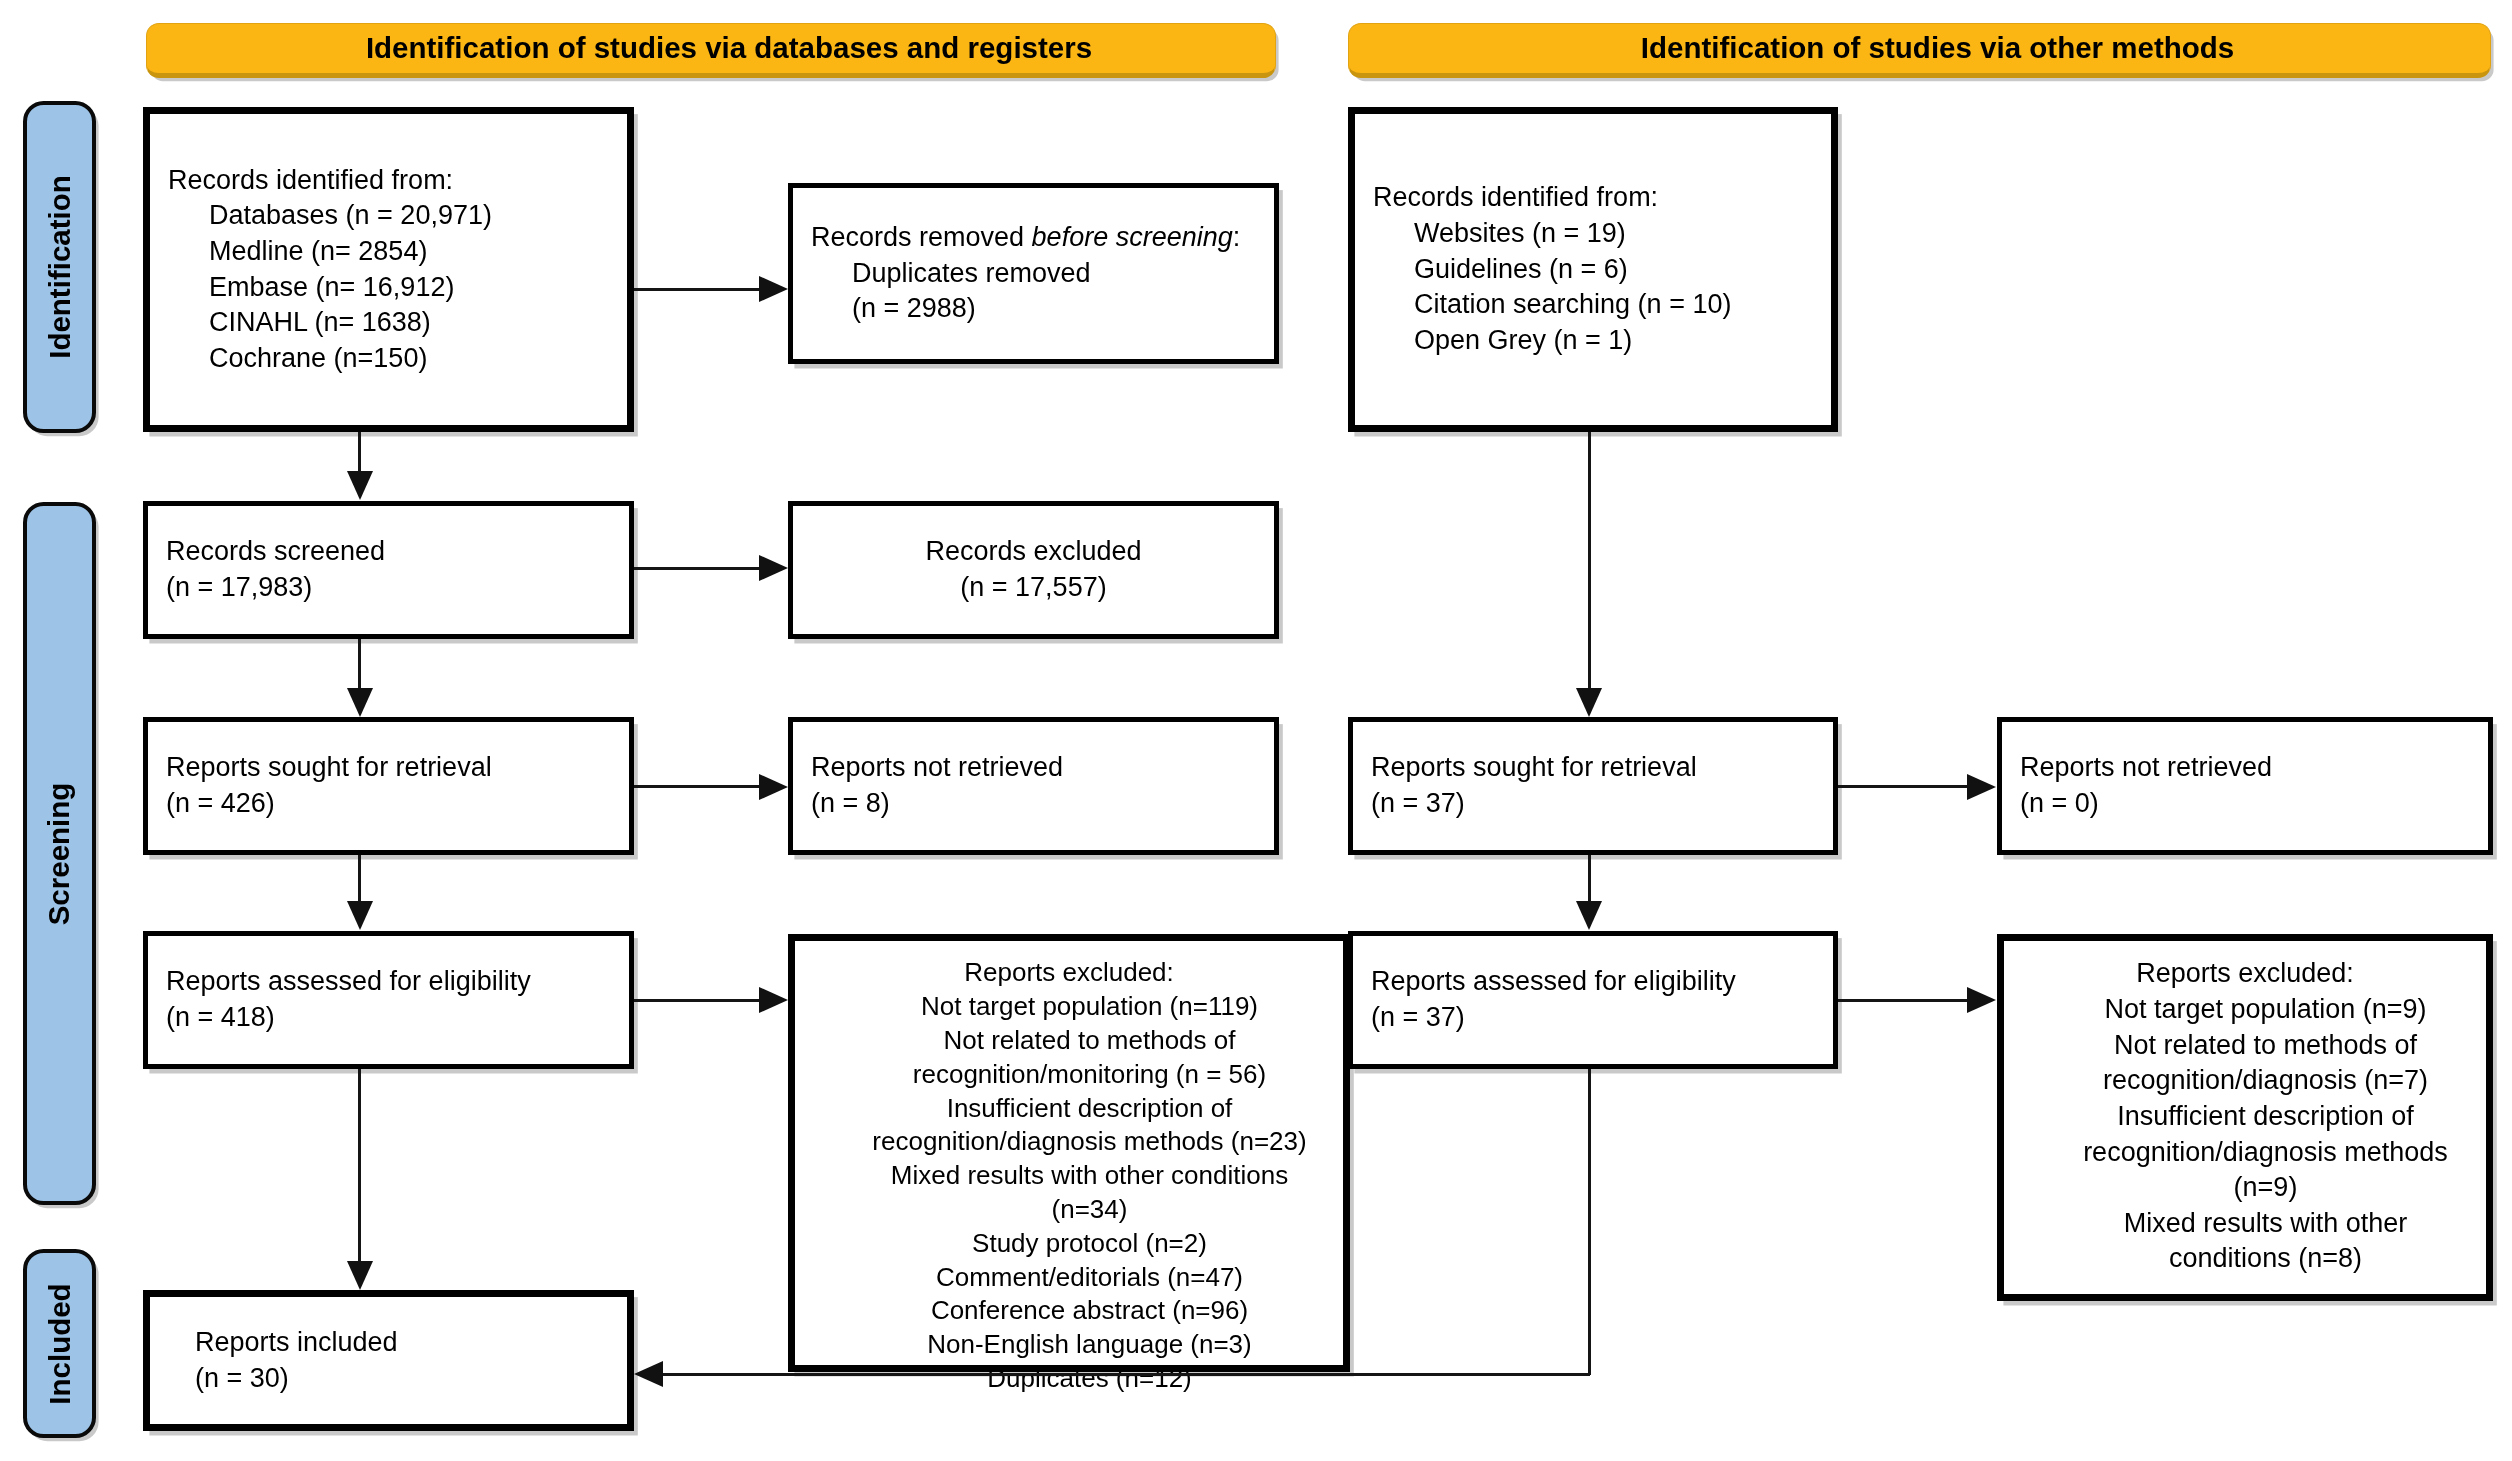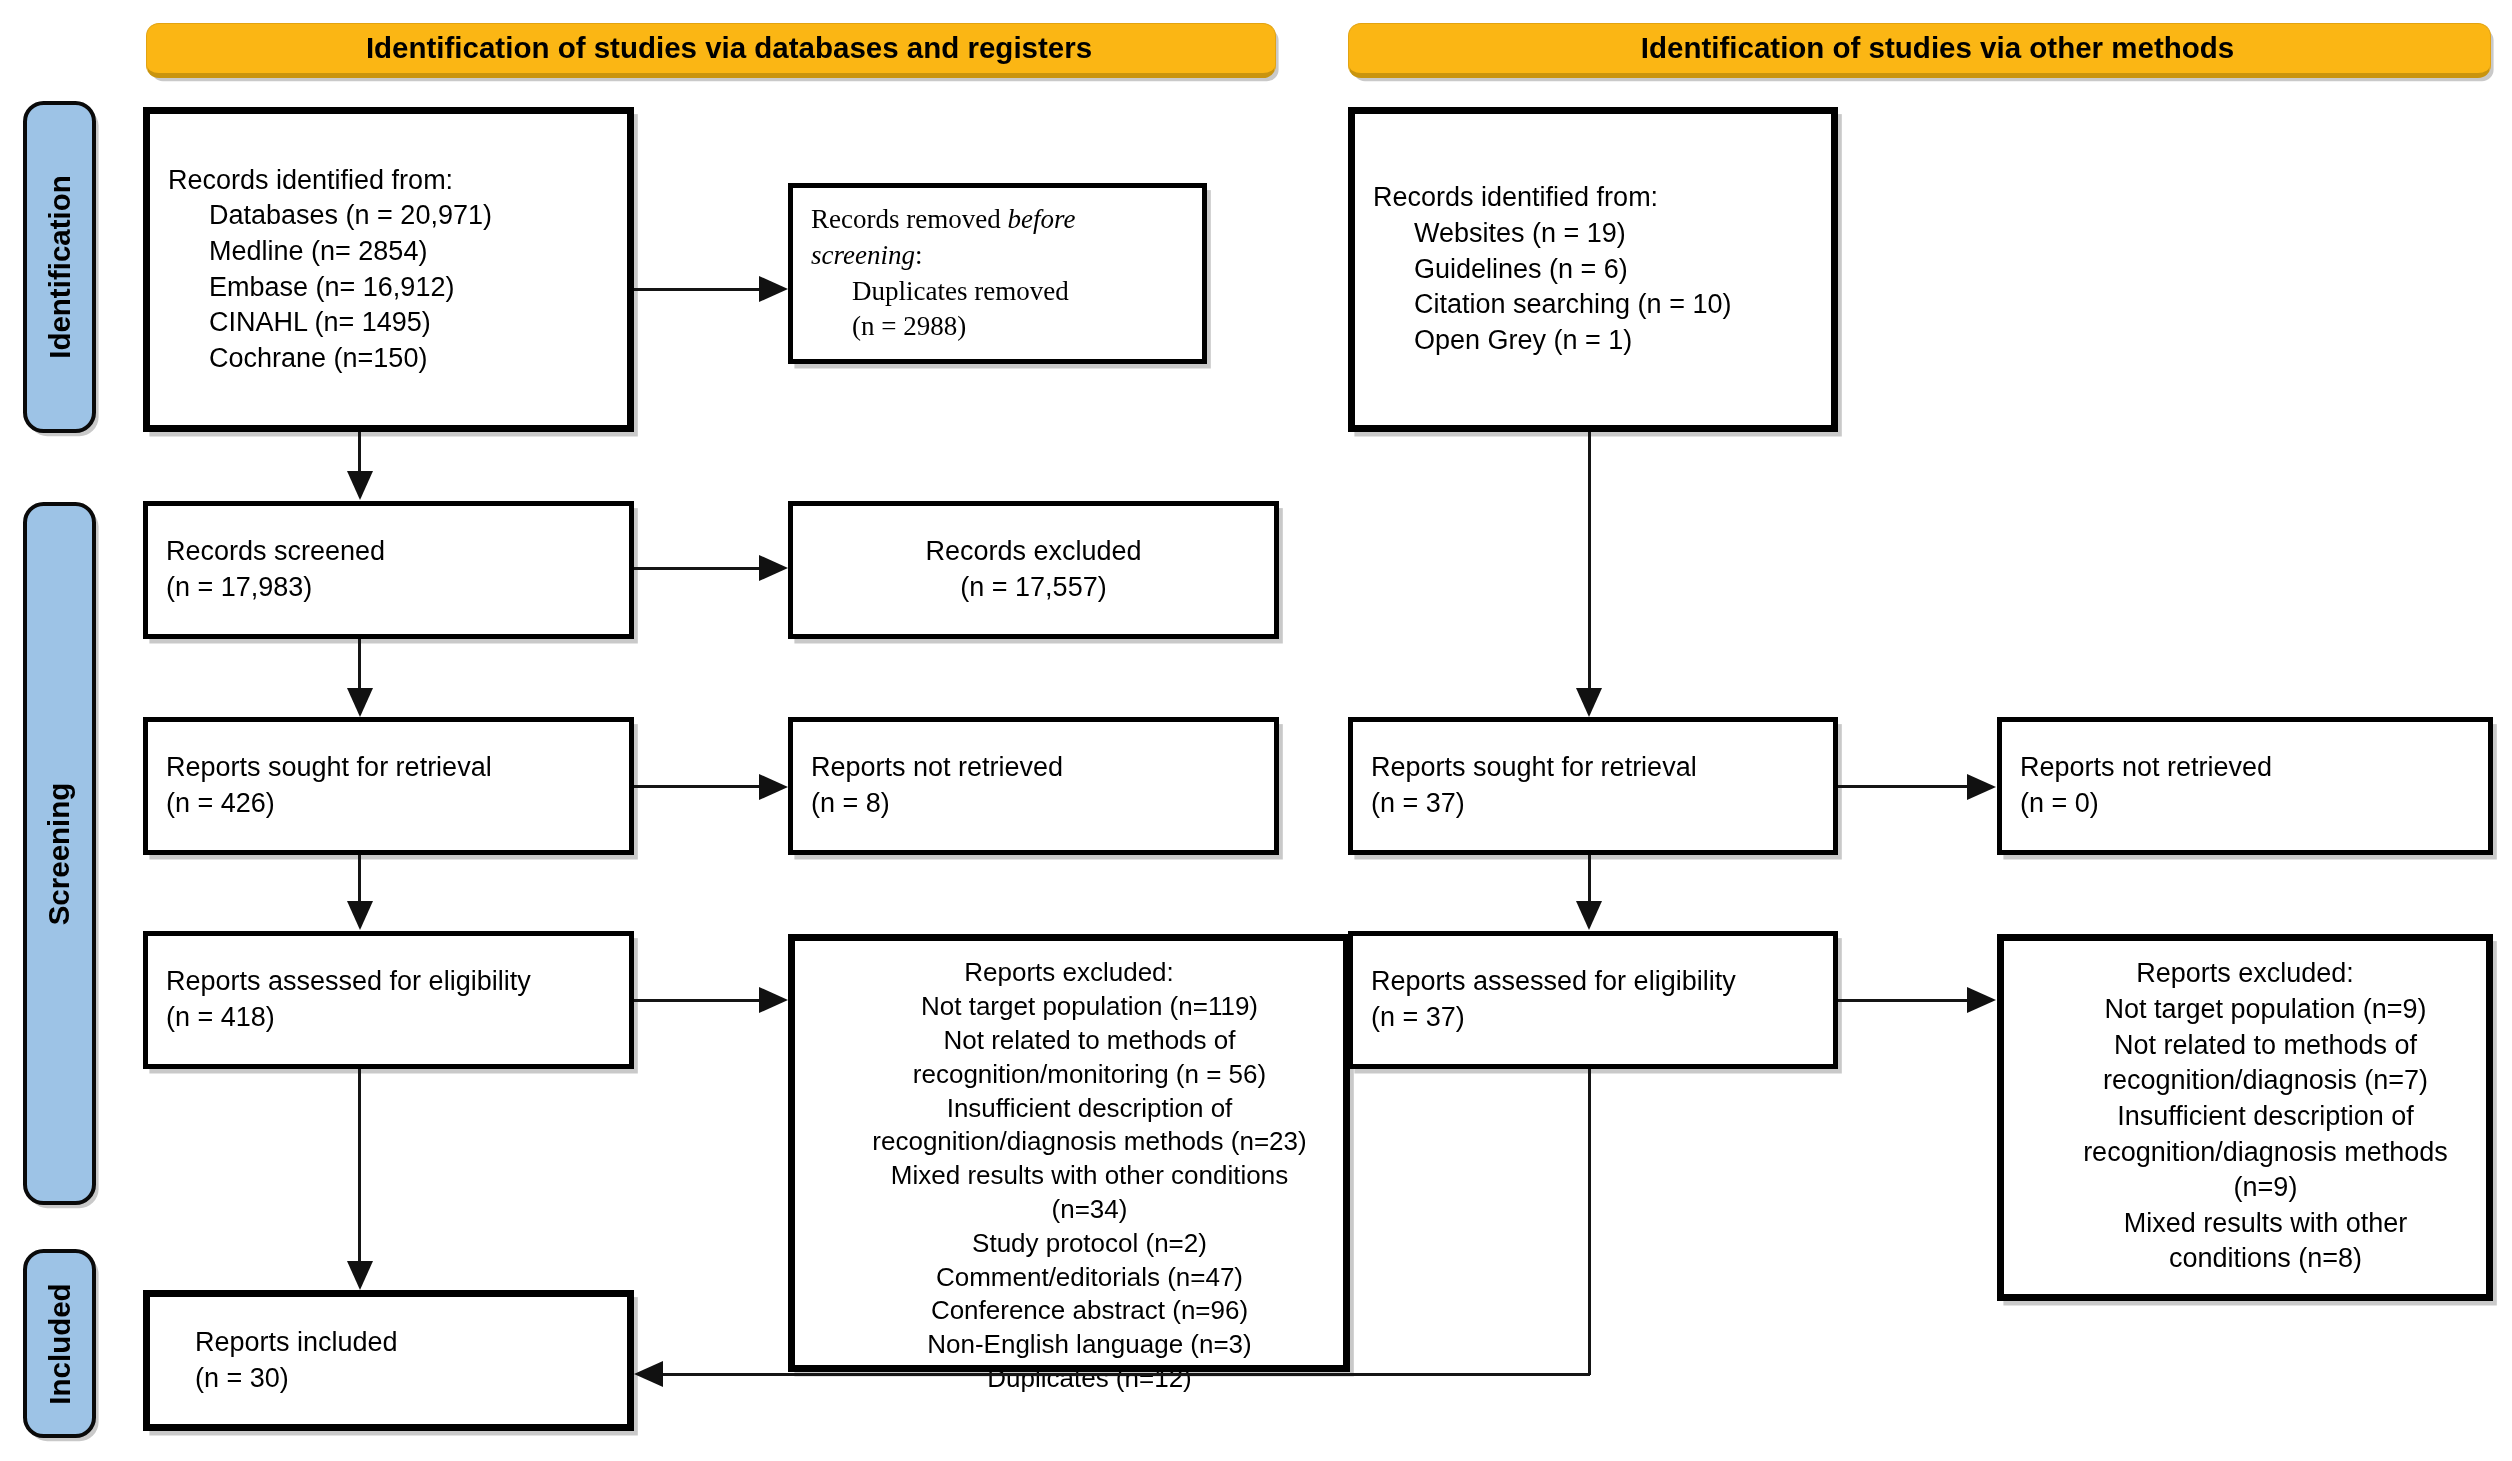--- a/index.html
+++ b/index.html
@@ -54,25 +54,25 @@
   </div>
   <div class="stage" style="left:23px;top:1249px;width:73px;height:189px;">
     <span class="vtext">Included</span>
   </div>
 
   <div class="box thick" style="left:143px;top:107px;width:491px;height:325px;">
     <div>Records identified from:</div>
     <div class="it">Databases (n = 20,971)</div>
     <div class="it">Medline (n= 2854)</div>
     <div class="it">Embase (n= 16,912)</div>
-    <div class="it">CINAHL (n= 1495)</div>
+    <div class="it">CINAHL (n= 1638)</div>
     <div class="it">Cochrane (n=150)</div>
   </div>
 
-  <div class="box" style="left:788px;top:183px;width:419px;height:181px;font-family:Liberation Serif, serif;">
+  <div class="box" style="left:788px;top:183px;width:491px;height:181px;">
     <div>
       <span>Records removed </span><span class="i">before screening</span><span>:</span>
     </div>
     <div class="it">Duplicates removed</div>
     <div class="it">(n = 2988)</div>
   </div>
 
   <div class="box" style="left:143px;top:501px;width:491px;height:138px;">
     <div>Records screened</div>
     <div>(n = 17,983)</div>

